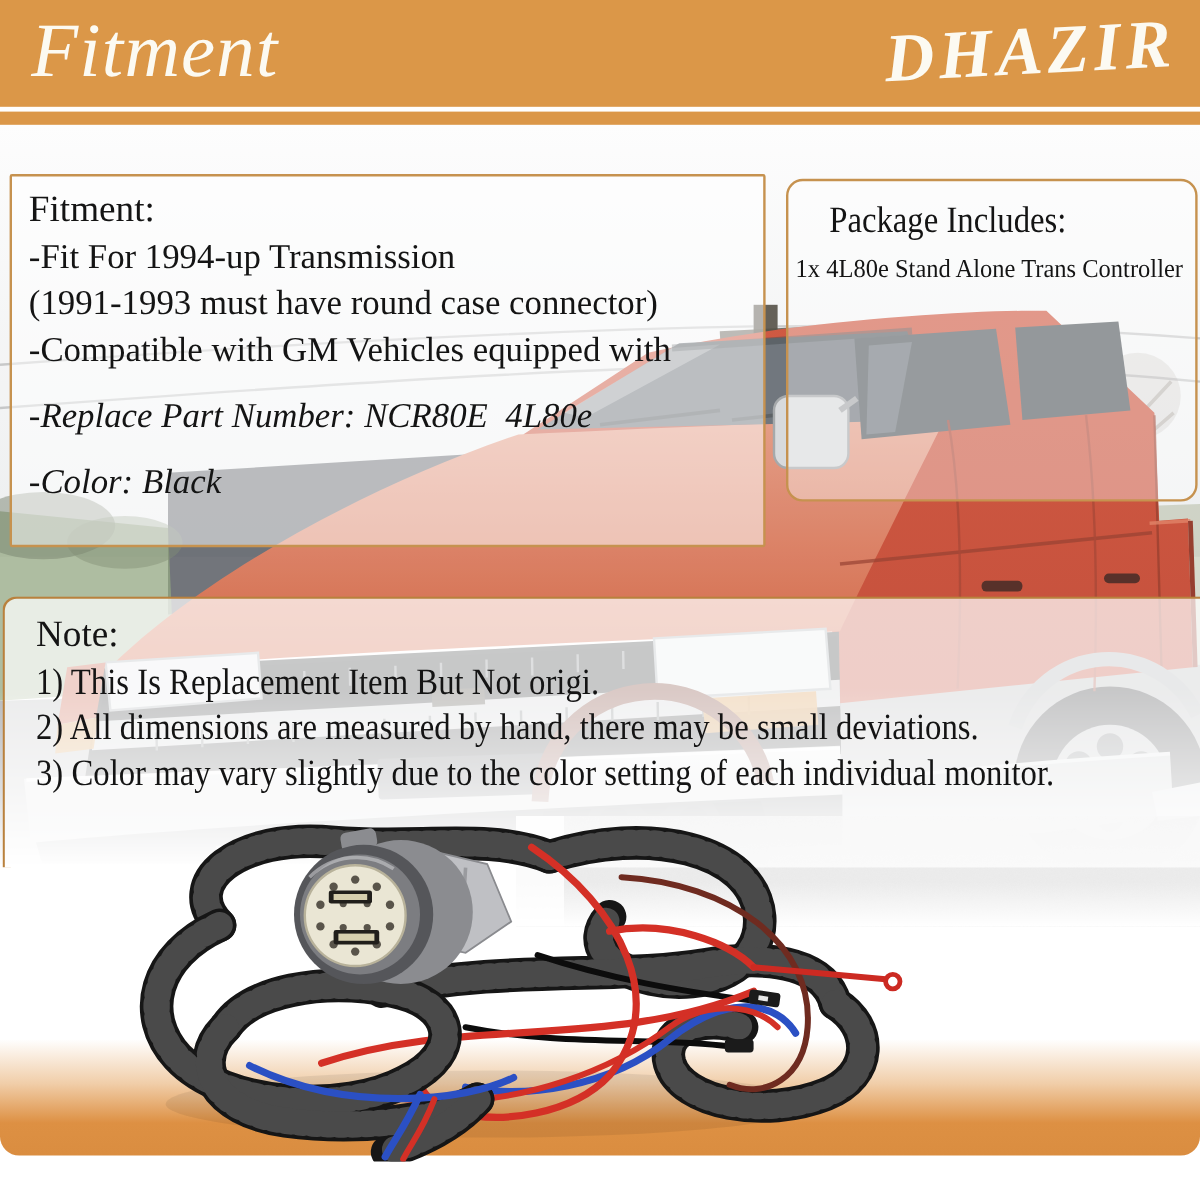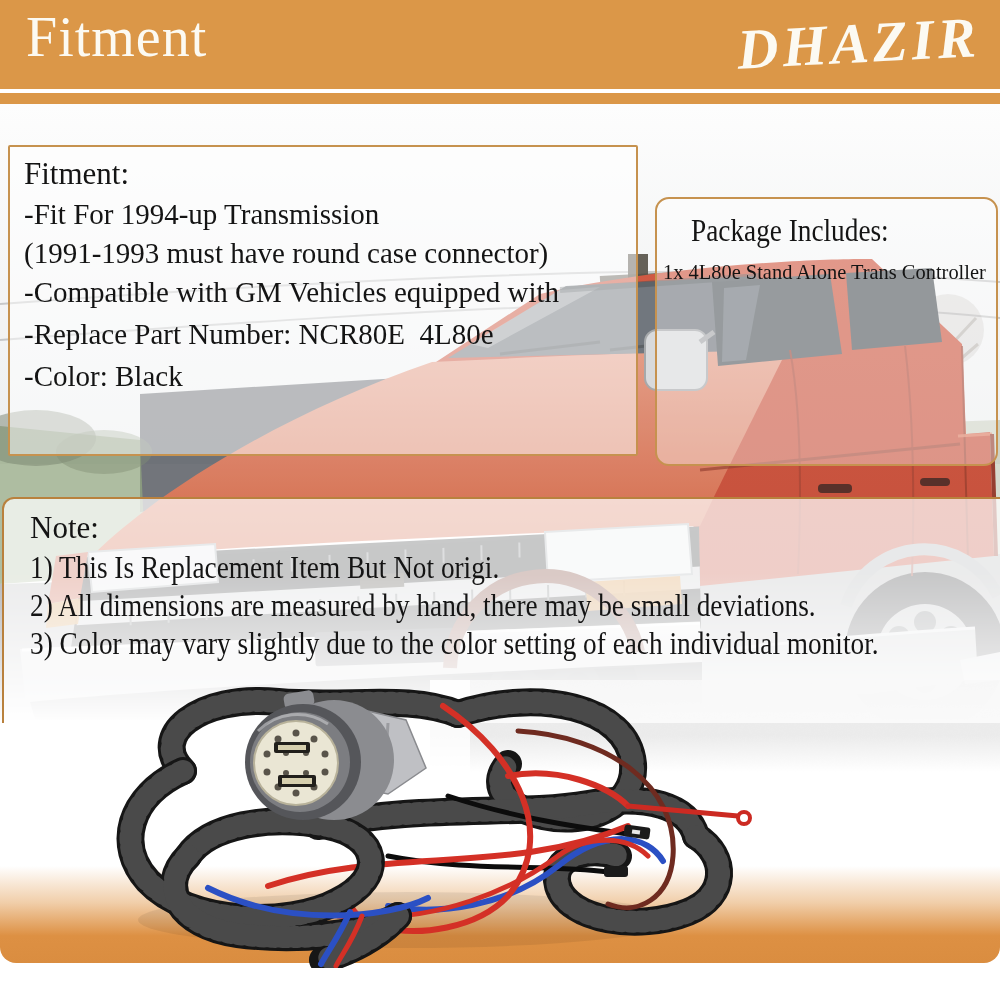--- a/index.html
+++ b/index.html
@@ -4,44 +4,44 @@
 <style>
   html,body{margin:0;padding:0;background:#ffffff;}
   .card{
     position:relative;width:1000px;height:1000px;overflow:hidden;background:#ffffff;
     font-family:"Liberation Serif","DejaVu Serif",serif;color:var(--text_black,#141414);
   }
   
   .header{position:absolute;left:0;top:0;width:1000px;height:104px;background:var(--header_orange,#DB9748);z-index:3;}
   .header-stripe{position:absolute;left:0;top:89px;width:1000px;height:4px;background:#ffffff;}
   .header-title{
-    position:absolute;left:26px;top:8px;font-size:56px;line-height:1.05;
-    color:var(--cream,#FCFAF2);letter-spacing:1px;
+    position:absolute;left:26px;top:8px;font-size:64px;line-height:1.05;
+    color:var(--cream,#FCFAF2);letter-spacing:1px;font-style:italic;
   }
   .brand{
     position:absolute;right:20px;top:4px;font-size:57px;font-weight:bold;font-style:italic;
     color:var(--cream,#FCFAF2);letter-spacing:4px;transform:rotate(-3deg);transform-origin:100% 50%;
   }
   
   .truck-wrap{position:absolute;left:0;top:104px;width:1000px;height:616px;z-index:1;}
   .noise-wrap{position:absolute;left:430px;top:680px;width:570px;height:92px;z-index:1;}
   .harness-wrap{position:absolute;left:88px;top:676px;width:705px;height:292px;z-index:5;}
   
   .fitment-box{
     position:absolute;left:8px;top:145px;width:612px;height:301px;z-index:2;
     border:2px solid var(--box_border,#C6924F);border-radius:2px;
     background:rgba(255,255,255,0.52);padding:6px 0 0 14px;box-sizing:content-box;
   }
   .box-title{font-size:31px;line-height:42px;white-space:pre;}
   .fitment-line{font-size:29px;line-height:39px;white-space:pre;}
-  .fitment-line.gap{margin-top:3px;}
+  .fitment-line.gap{margin-top:16px;font-style:italic;}
   .package-box{
     position:absolute;left:655px;top:149px;width:333px;height:253px;z-index:2;
     border:2px solid var(--box_border,#C6924F);border-radius:14px;
-    background:rgba(255,255,255,0.38);padding:12px 0 0 6px;box-sizing:content-box;margin-top:48px;
+    background:rgba(255,255,255,0.38);padding:12px 0 0 6px;box-sizing:content-box;
   }
   .package-title{font-size:31px;line-height:40px;margin-left:28px;white-space:nowrap;
     transform:scaleX(0.88);transform-origin:0 50%;}
   .package-item{font-size:21.5px;line-height:30px;margin-top:6px;white-space:nowrap;
     transform:scaleX(0.95);transform-origin:0 50%;}
   
   .note-box{
     position:absolute;left:2px;top:497px;width:994px;height:216px;z-index:2;
     border:2px solid var(--note_border,#B9813D);border-bottom:none;border-radius:12px 12px 0 0;
     background:rgba(255,255,255,0.72);padding:8px 0 0 26px;box-sizing:content-box;

